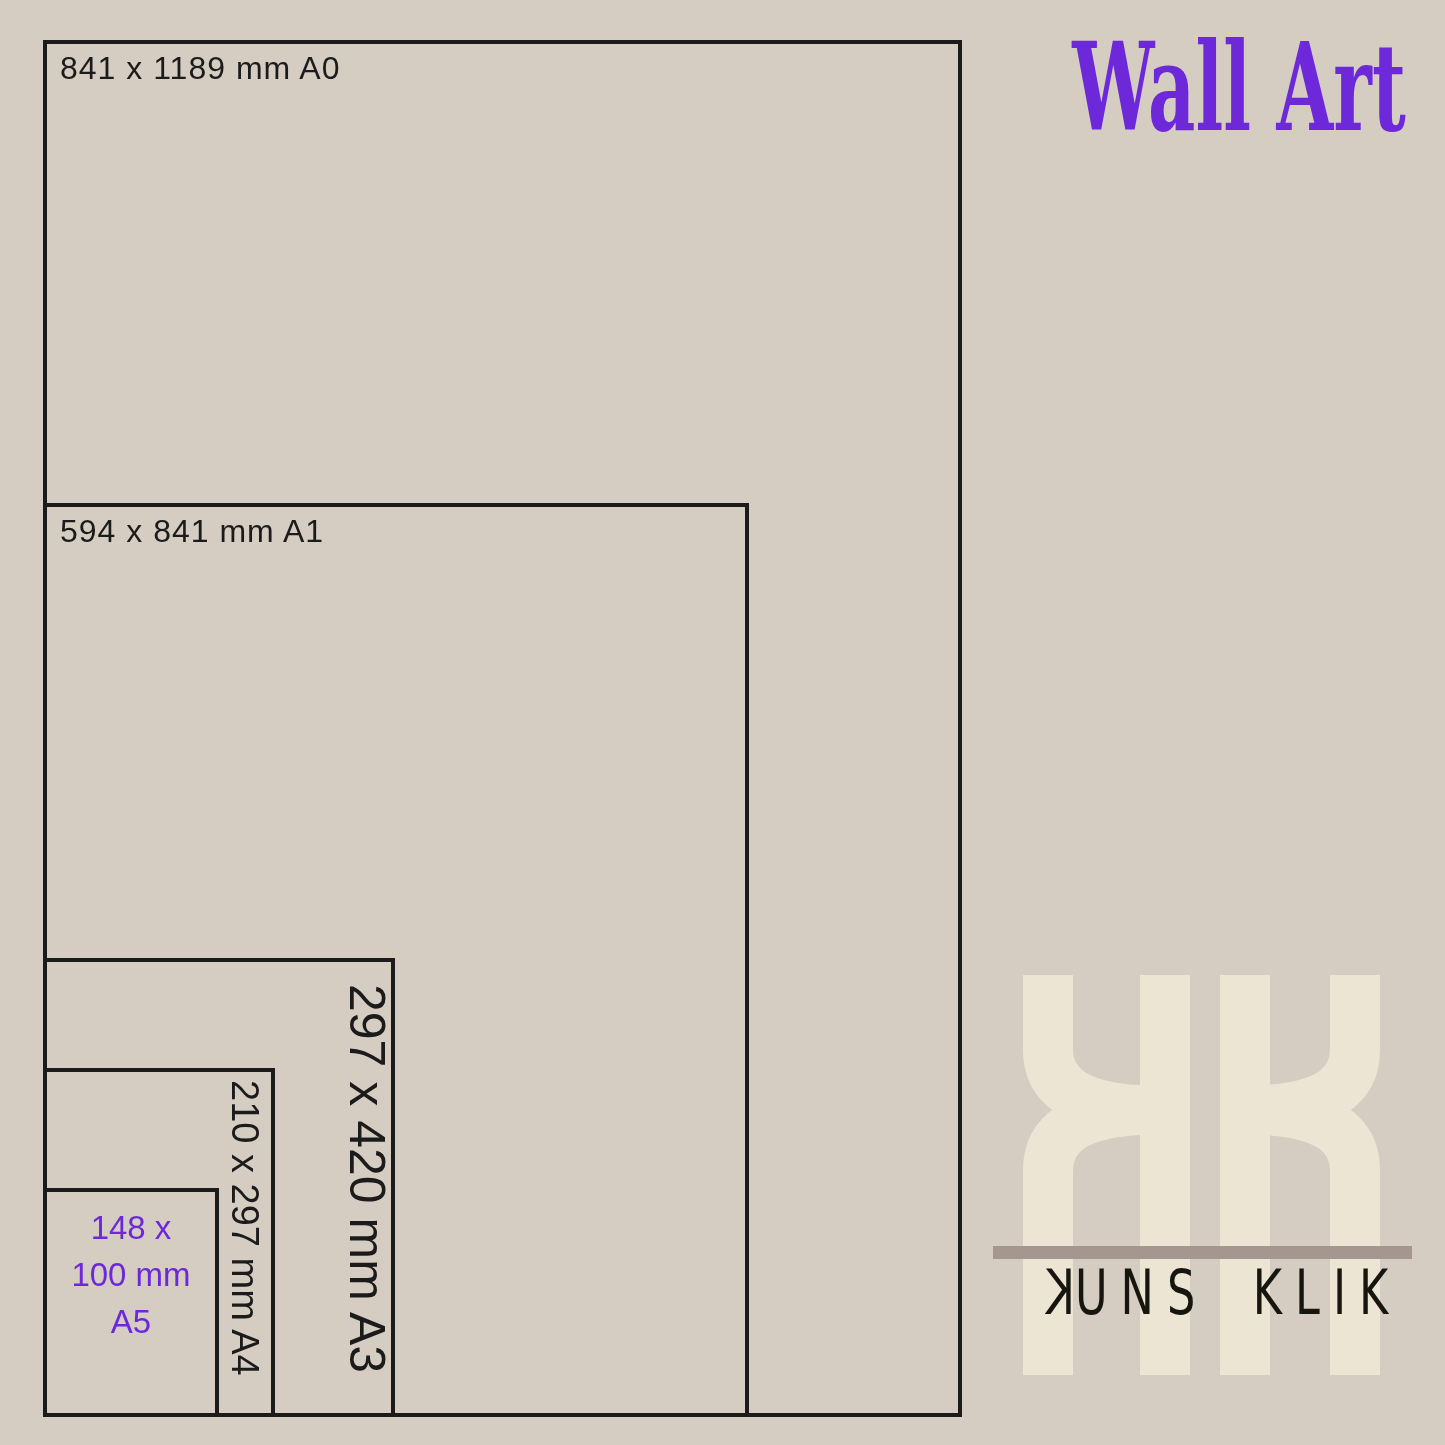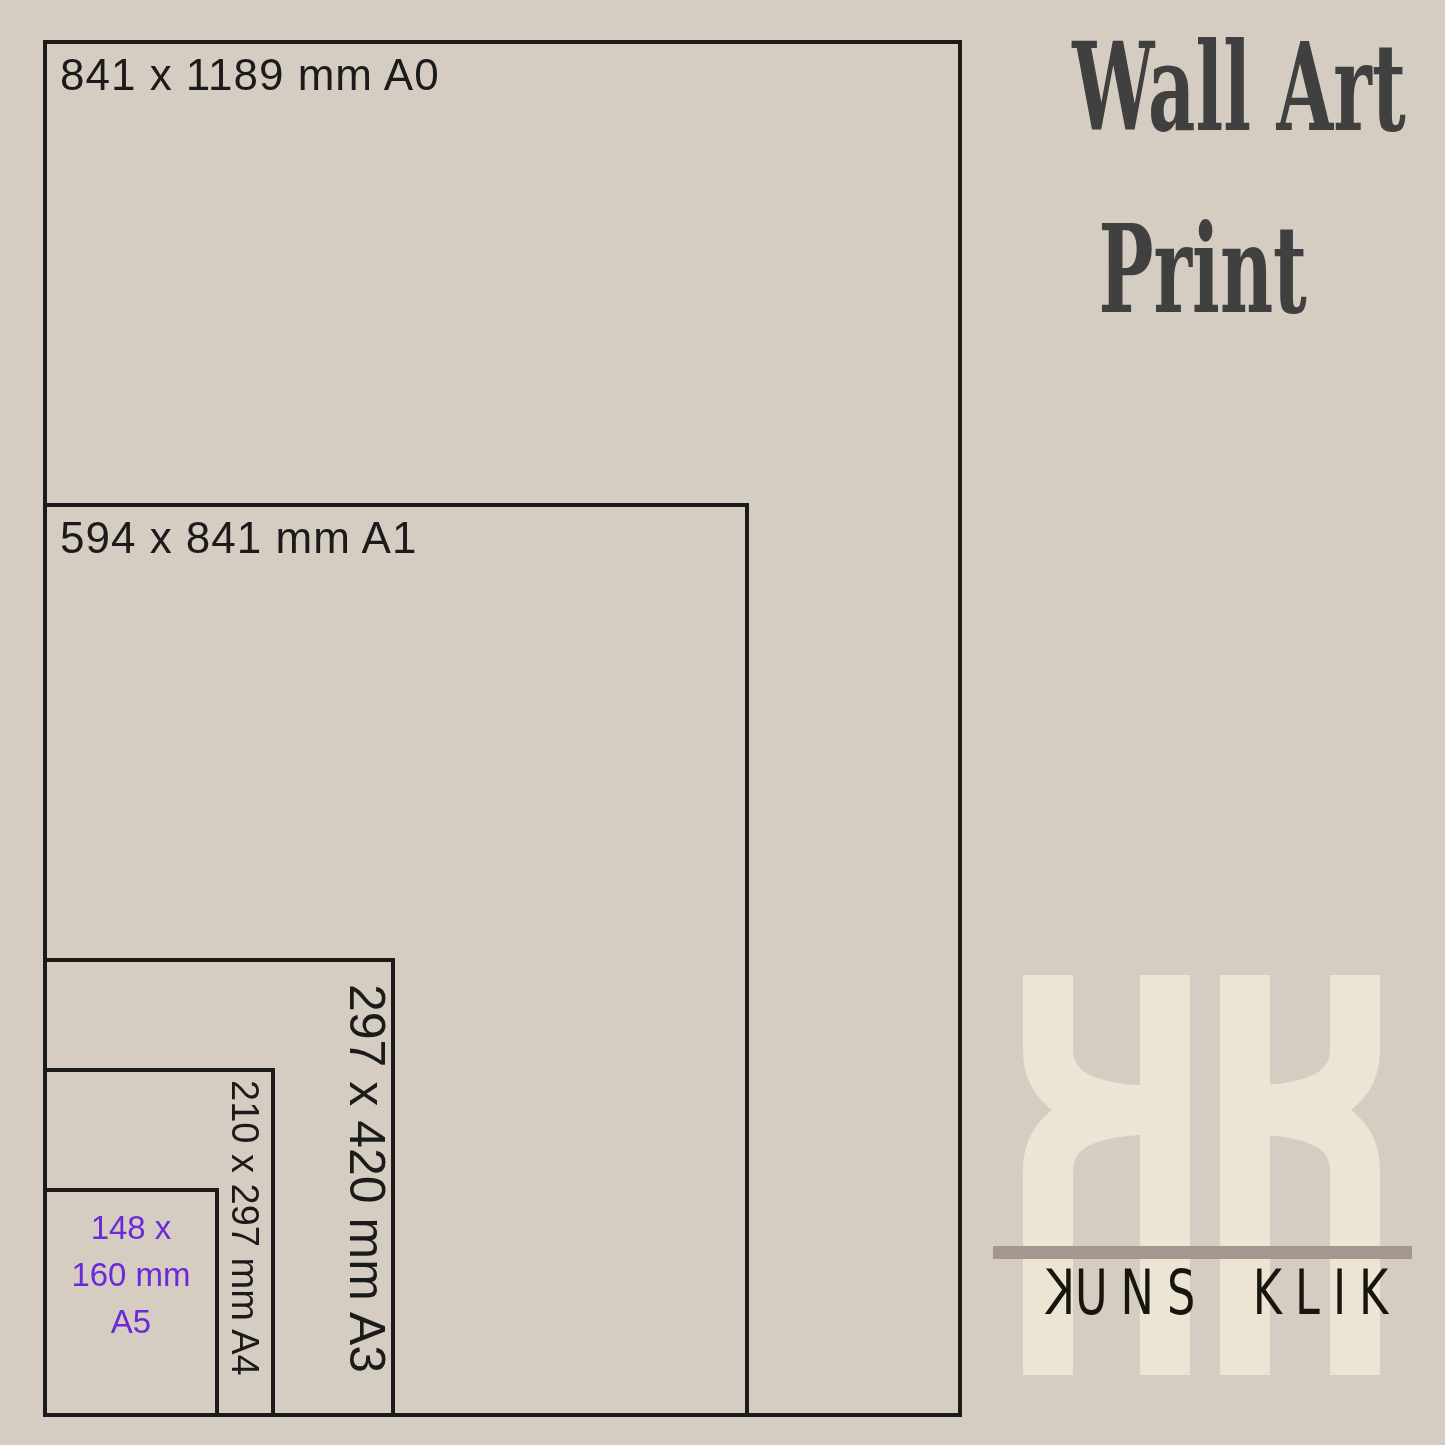--- a/index.html
+++ b/index.html
@@ -25,21 +25,21 @@
   #box-a1 { left: 43px;  top: 503px;  width: 706px; height: 914px; }
   #box-a2 { left: 43px;  top: 713px;  width: 460px; height: 704px; }
   #box-a3 { left: 43px;  top: 958px;  width: 352px; height: 459px; }
   #box-a4 { left: 43px;  top: 1068px; width: 232px; height: 349px; }
   #box-a5 { left: 43px;  top: 1188px; width: 176px; height: 229px; }
 
   .size-label {
     position: absolute;
     left: 13px;
     top: 6px;
-    font-size: 44px;
+    font-size: 32px;
     letter-spacing: 1px;
     color: #1b1b1b;
     white-space: nowrap;
   }
   .size-label-vertical {
     position: absolute;
     transform: rotate(90deg);
     transform-origin: top left;
     white-space: nowrap;
     color: #1b1b1b;
@@ -64,21 +64,21 @@
     width: 484px; height: 1445px;
   }
   .title-line {
     position: absolute;
     width: 100%;
     text-align: center;
     font-family: "DejaVu Serif", serif;
     font-weight: 700;
     font-size: 122px;
     line-height: 130px;
-    color: #404040;
+    color: #6d28d9;
     white-space: nowrap;
   }
   .title-line > span {
     display: inline-block;
     transform: scaleX(0.60);
     transform-origin: center;
   }
   #title-line-1 { top: 22px; }
   #title-line-2 { top: 204px; }
   #title-line-3 { top: 384px; }
@@ -137,31 +137,28 @@
     <div class="size-label-vertical" id="label-a3">297 x 420 mm A3</div>
   </div>
 
   <div class="size-box" id="box-a4">
     <div class="size-label-vertical" id="label-a4">210 x 297 mm A4</div>
   </div>
 
   <div class="size-box" id="box-a5">
     <div id="label-a5-stack">
       <div>148 x</div>
-      <div>160 mm</div>
+      <div>100 mm</div>
       <div>A5</div>
     </div>
   </div>
 
   <div id="right-panel">
     <div class="title-line" id="title-line-1">
       <span>Wall Art</span>
-    </div>
-    <div class="title-line" id="title-line-2">
-      <span>Print</span>
     </div>
   </div>
 
   <svg id="kk-monogram" viewBox="0 0 357 400" fill="none" stroke="#ede5d4" stroke-width="50" stroke-linejoin="round" stroke-linecap="butt">
 
     <path d="M142,0 V400"></path>
     <path d="M25,0 V75 Q25,130 115,135 Q25,140 25,195 V400"></path>
 
     <path d="M222,0 V400"></path>
     <path d="M332,0 V75 Q332,130 242,135 Q332,140 332,195 V400"></path>

